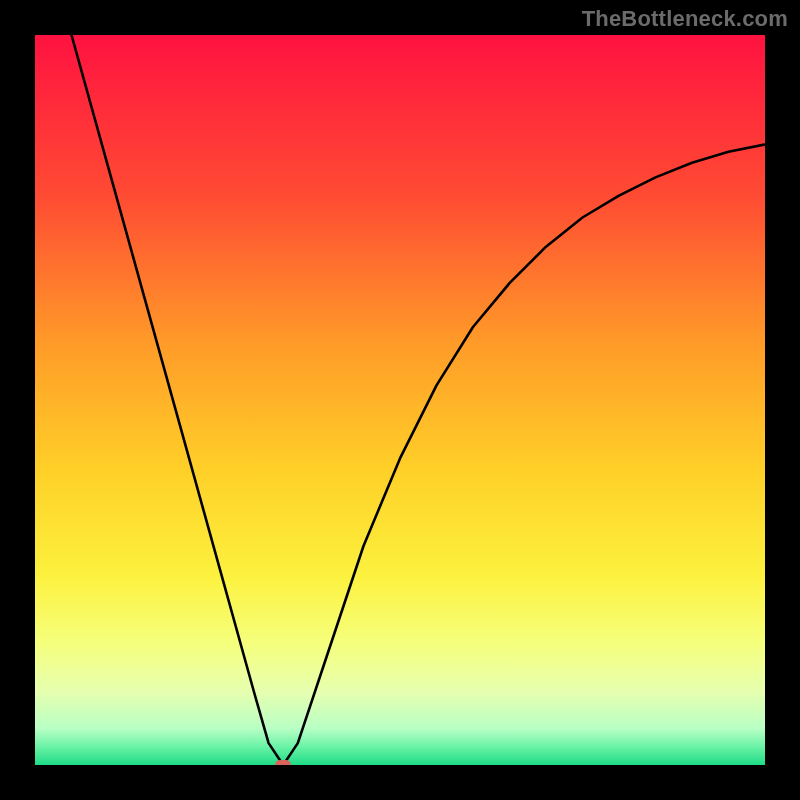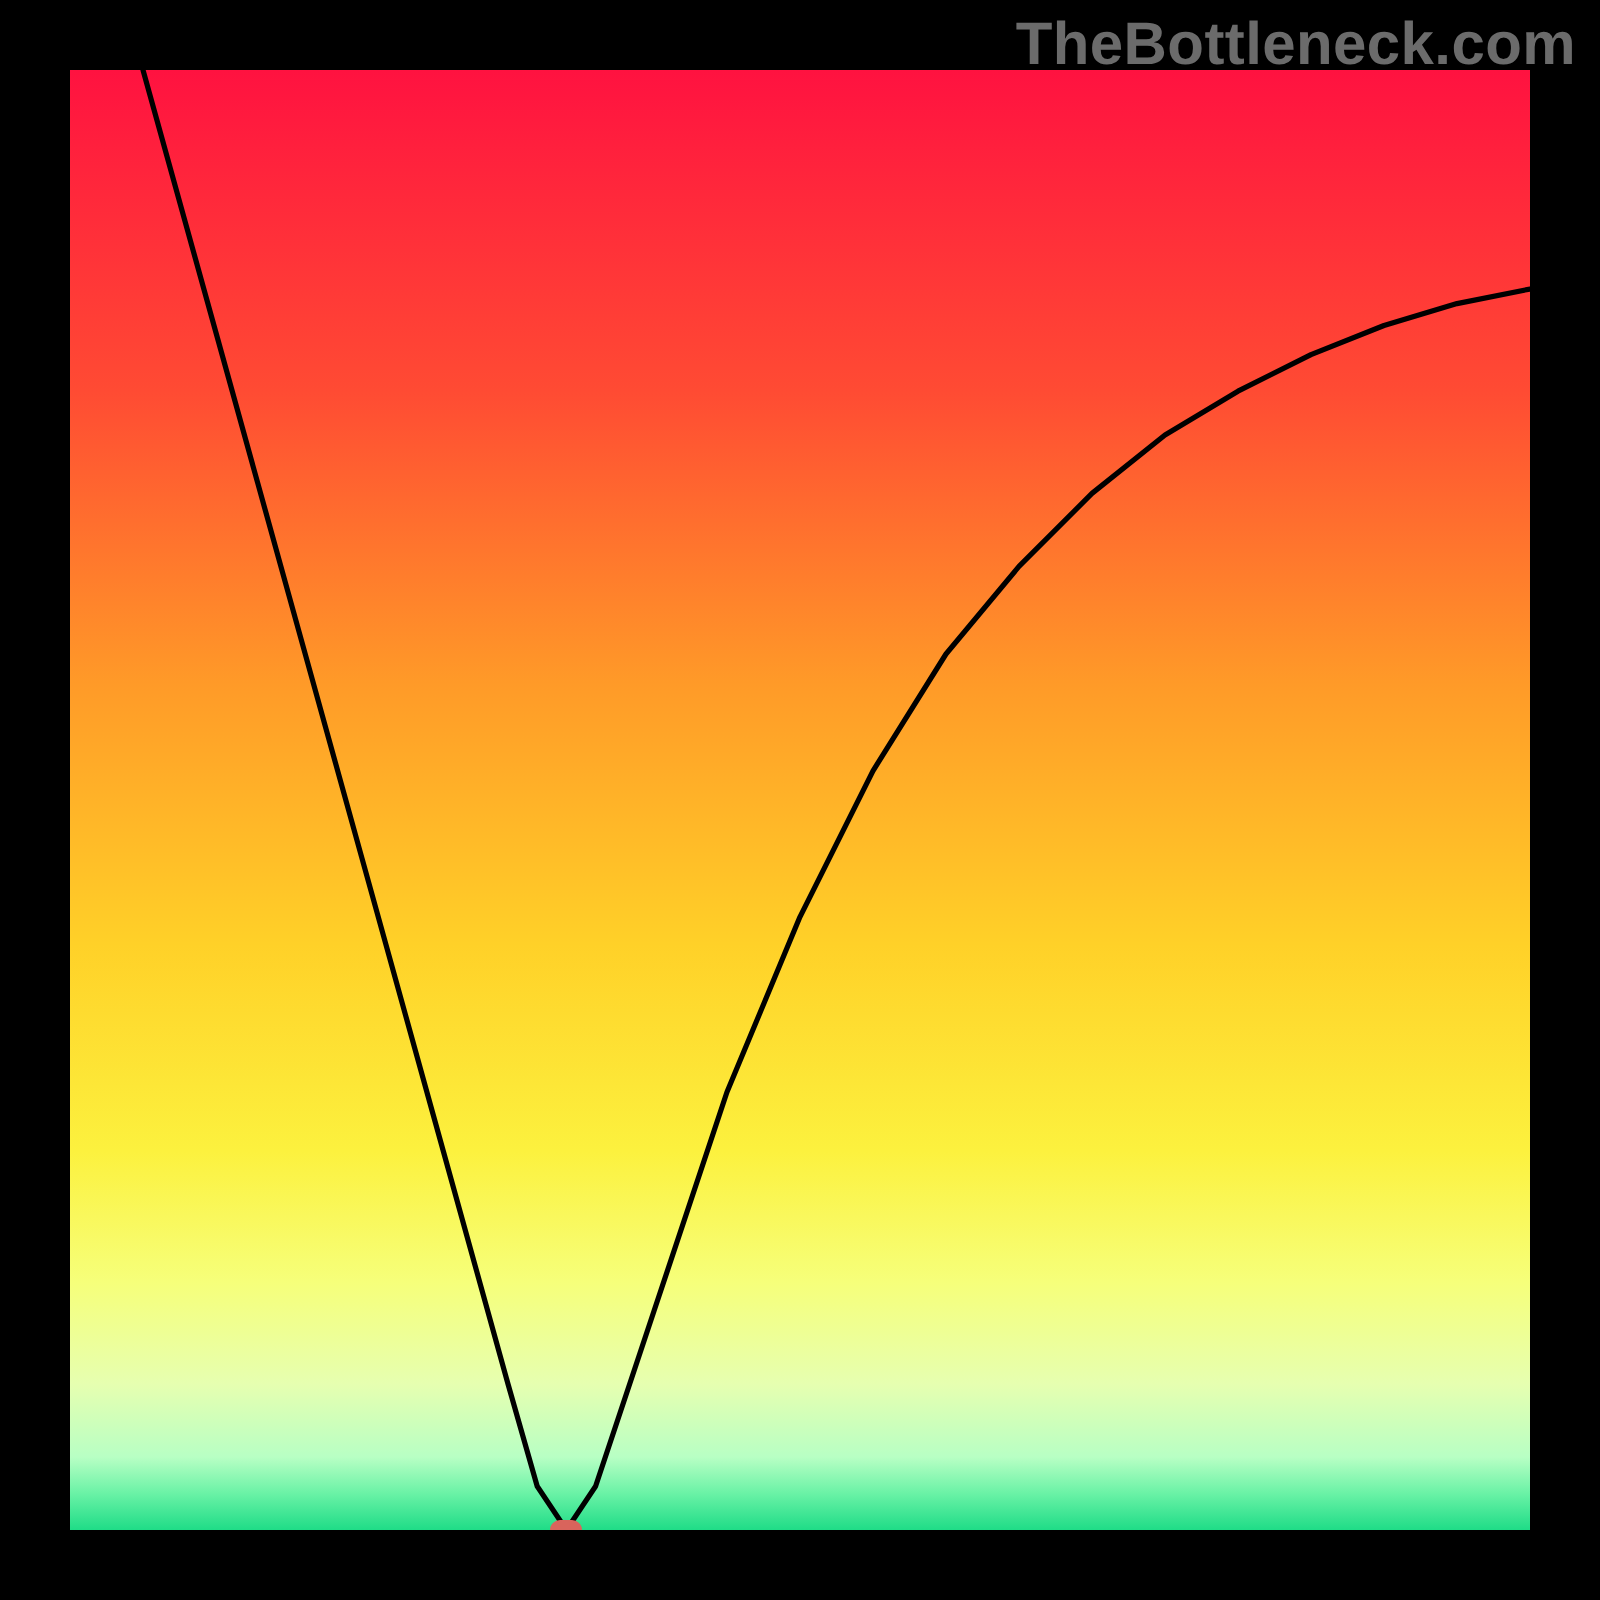--- a/index.html
+++ b/index.html
@@ -45,21 +45,21 @@
     height: 10px;
     border-radius: 6px;
     background: #d9645c;
     transform: translate(-50%, -50%);
   }
   .watermark {
     position: absolute;
     top: 6px;
     right: 12px;
     font-family: Arial, Helvetica, sans-serif;
-    font-size: 30px;
+    font-size: 22px;
     font-weight: 600;
     color: #6b6b6b;
     letter-spacing: 0.2px;
   }
 </style>
 </head>
 <body>
 
 <div class="frame">
   <div class="watermark">TheBottleneck.com</div>

